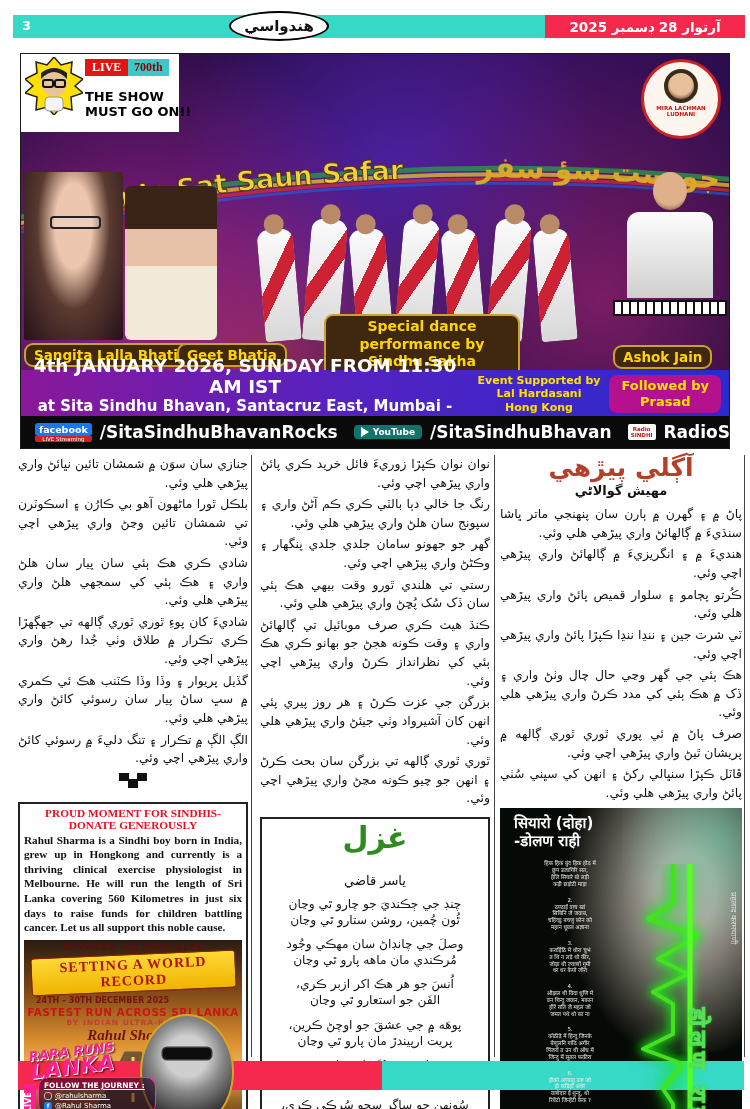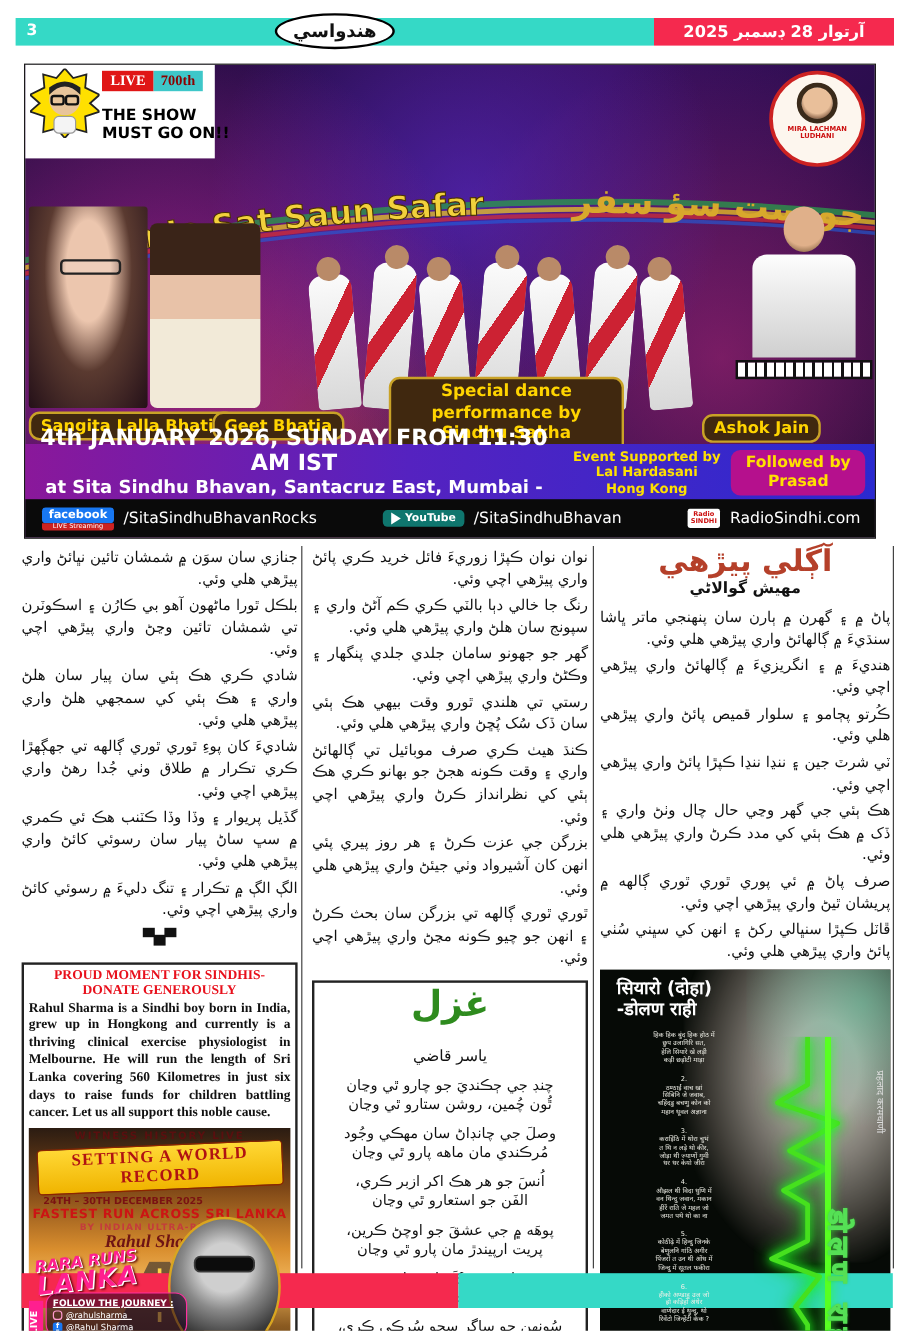--- a/index.html
+++ b/index.html
@@ -64,35 +64,35 @@
      background:radial-gradient(circle at 50% 42%,#e0b08a 0 60%,#7a5a3a 90%);}
   .ph-ashok .shirt{width:86px;height:86px;margin:2px auto 0;border-radius:12px 12px 0 0;
      background:linear-gradient(#fdfdfd,#cfcfcf);}
   .ph-ashok .keys{width:114px;height:16px;margin-top:2px;border:2px solid #111;
      background:repeating-linear-gradient(90deg,#fff 0 6px,#111 6px 8px);}
   .plate{position:absolute;background:var(--plate-bg);border:2px solid var(--plate-bd);border-radius:9px;
          color:var(--plate-tx);font-weight:bold;font-size:13.5px;padding:2px 8px;white-space:nowrap;text-align:center;}
   #plate-sangita{left:3px;top:289px;}
   #plate-geet{left:156px;top:289px;}
   #plate-dance{left:303px;top:260px;white-space:normal;width:196px;font-size:14px;line-height:1.25;}
-  #plate-ashok{left:564px;top:291px;}
+  #plate-ashok{left:592px;top:291px;}
   .b-info{position:absolute;left:0;top:316px;width:710px;height:48px;display:flex;align-items:center;
           background:linear-gradient(90deg,#8a189a 0%,#5522c0 45%,#2a2ad0 100%);}
   .bi-left{width:448px;text-align:center;color:#fff;}
   .bi-l1{font-size:18.5px;font-weight:900;}
   .bi-l2{font-size:15px;font-weight:700;}
   .bi-sup{width:140px;color:#ffe000;font-weight:800;font-size:11px;line-height:1.2;text-align:center;white-space:pre-line;}
   .bi-followed{margin-left:auto;margin-right:10px;background:#b5108d;border-radius:8px;color:#ffe000;
                font-weight:800;font-size:13px;text-align:center;padding:3px 12px;line-height:1.2;white-space:pre-line;}
   .b-social{position:absolute;left:0;bottom:0;width:710px;height:32px;background:#0a0a0a;display:flex;
             align-items:center;color:#fff;padding:8px 14px;gap:8px;}
   .fb-lockup{width:60px;}
   .fb-box{background:#1877f2;border-radius:3px;font-size:9.5px;font-weight:bold;text-align:center;padding:1px 4px;}
   .fb-sub{background:#cc2222;font-size:5.5px;text-align:center;border-radius:0 0 2px 2px;}
-  .handle{font-weight:normal;font-size:13px;}
+  .handle{font-weight:bold;font-size:17px;}
   .grow{flex:1;}
   .yt-box{background:#0f766e;border-radius:4px;padding:2px 7px;font-size:9px;font-weight:bold;
           display:flex;align-items:center;gap:4px;}
   .yt-tri{width:0;height:0;border-left:8px solid #fff;border-top:5px solid transparent;border-bottom:5px solid transparent;}
   .radio-box{background:#fff;color:#cc1111;font-size:5.5px;font-weight:bold;text-align:center;
              padding:2px 3px;border-radius:2px;line-height:1.15;}
   
   .vsep{position:absolute;top:455px;height:602px;width:1px;background:#444;}
   #sep1{left:251px;} #sep2{left:494px;} #sep3{left:744px;}
   .col{position:absolute;top:455px;}

